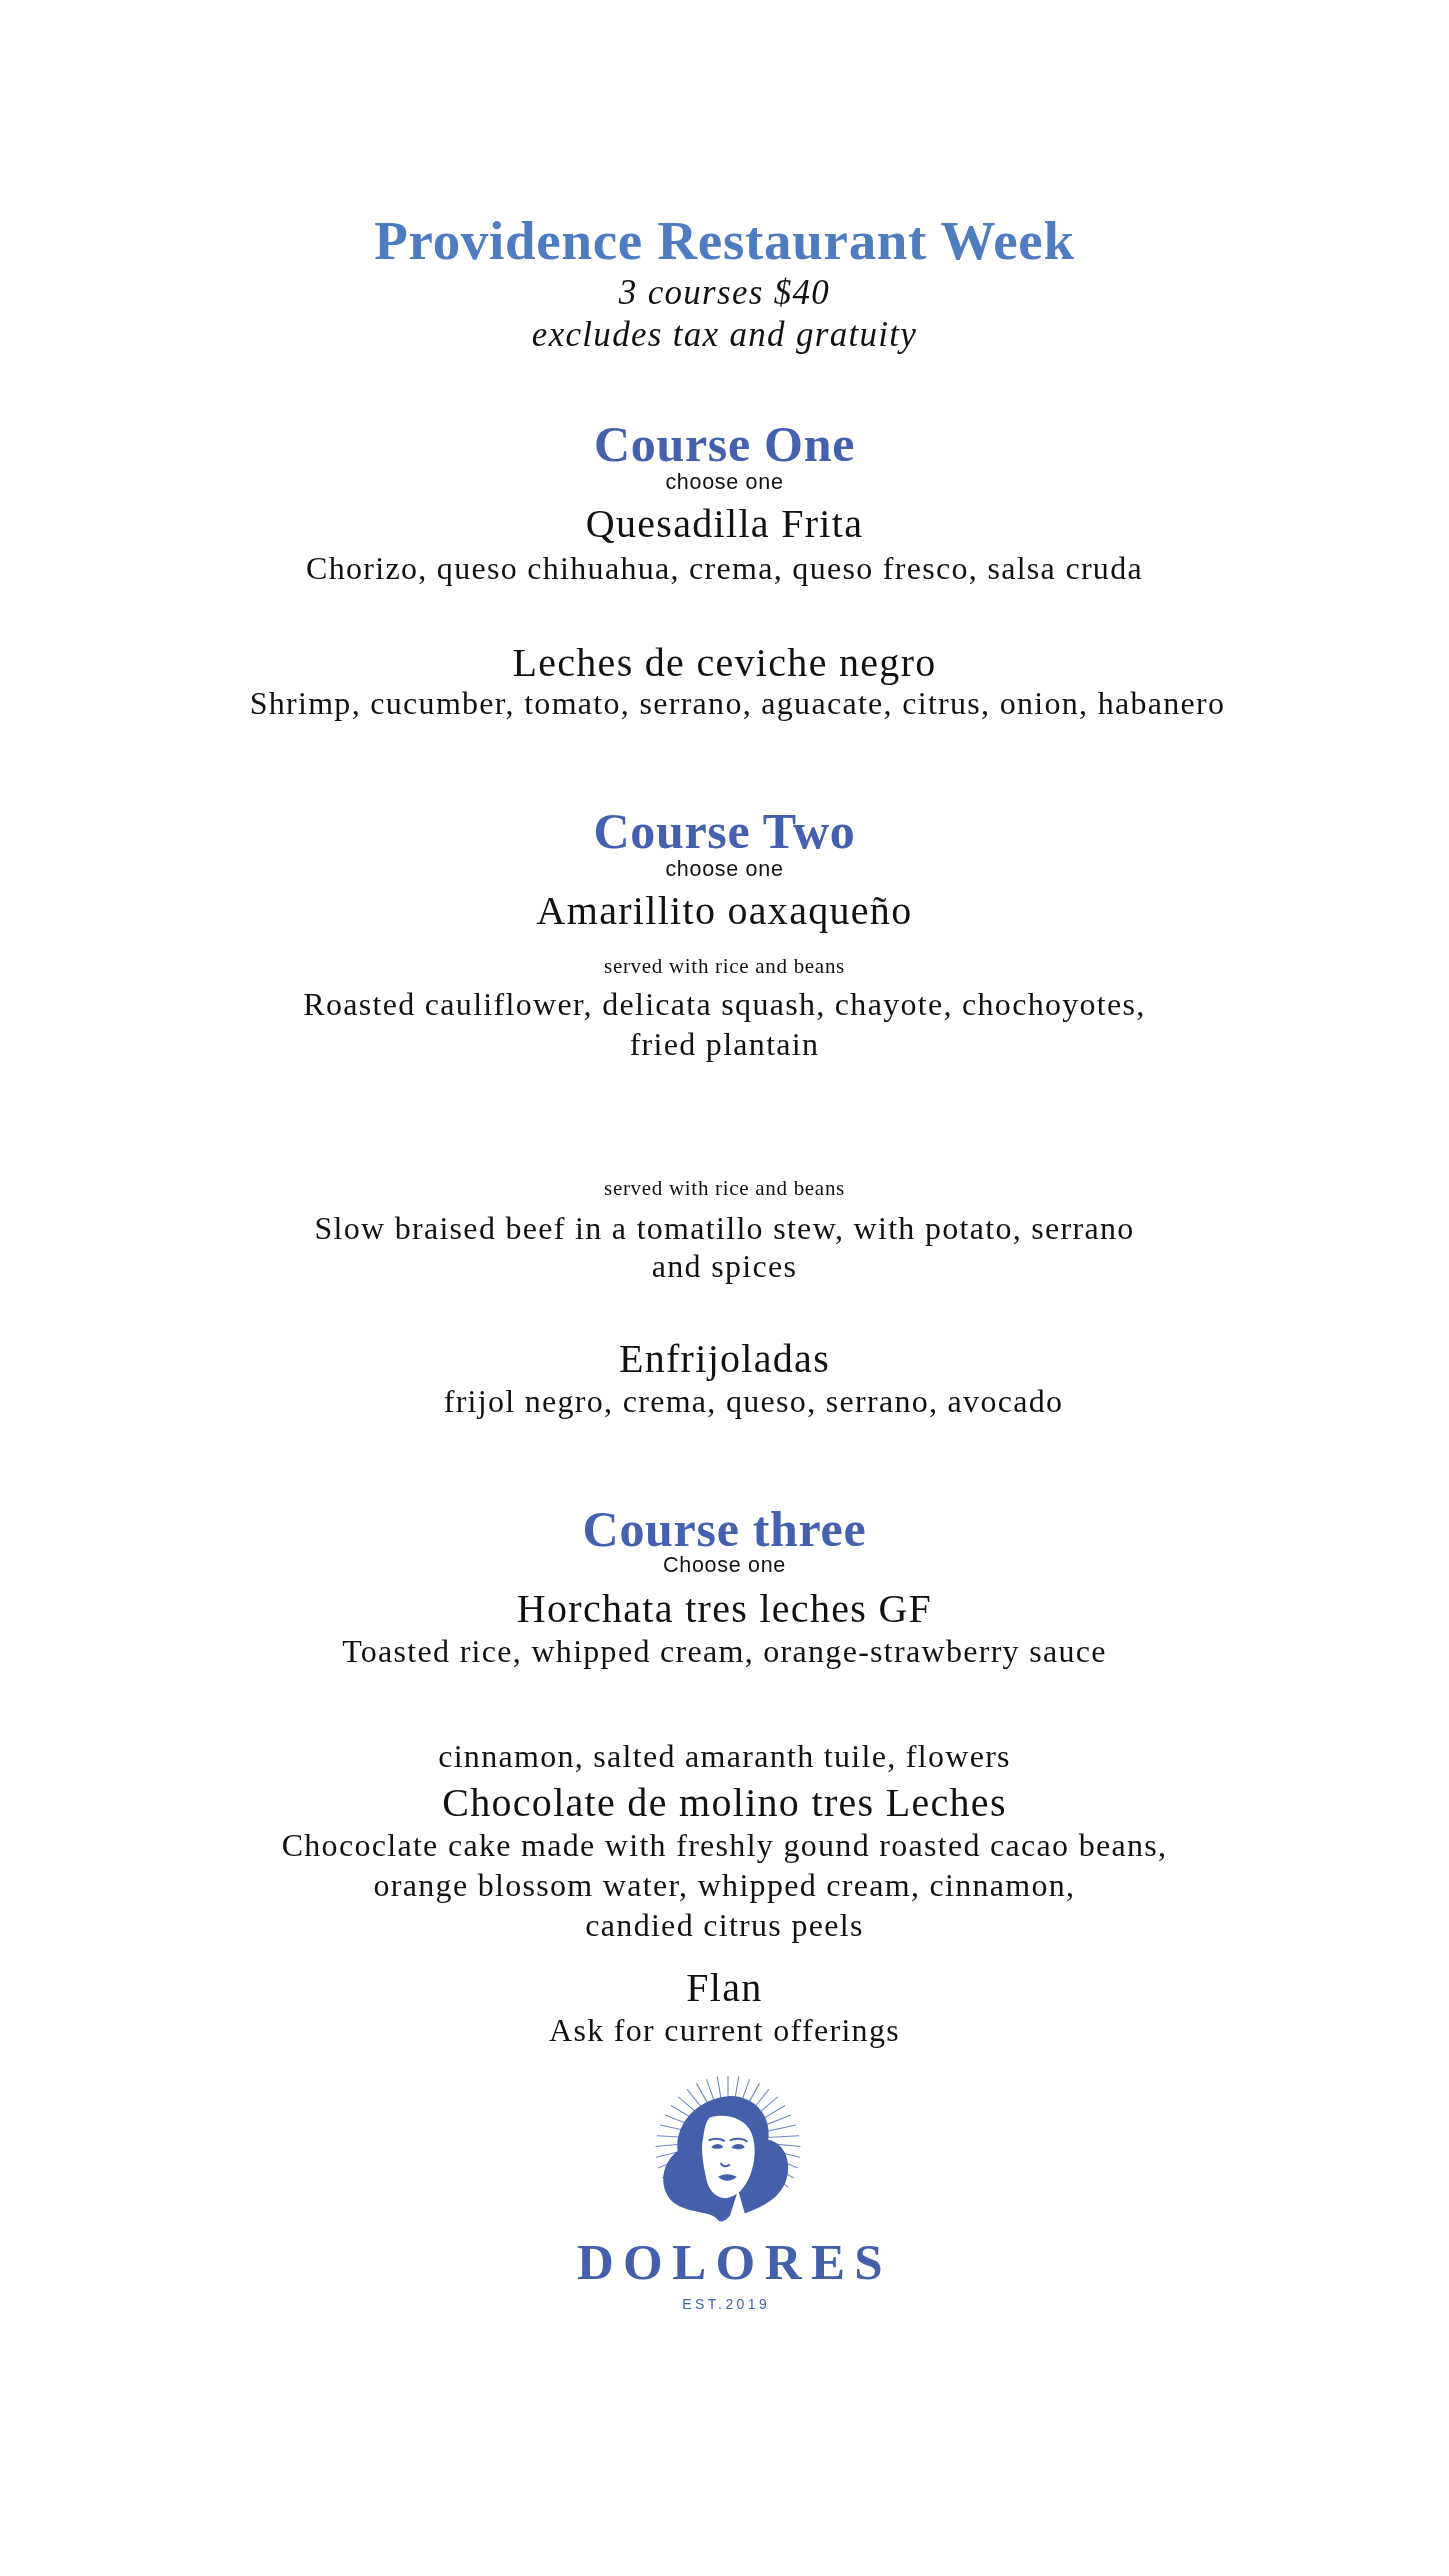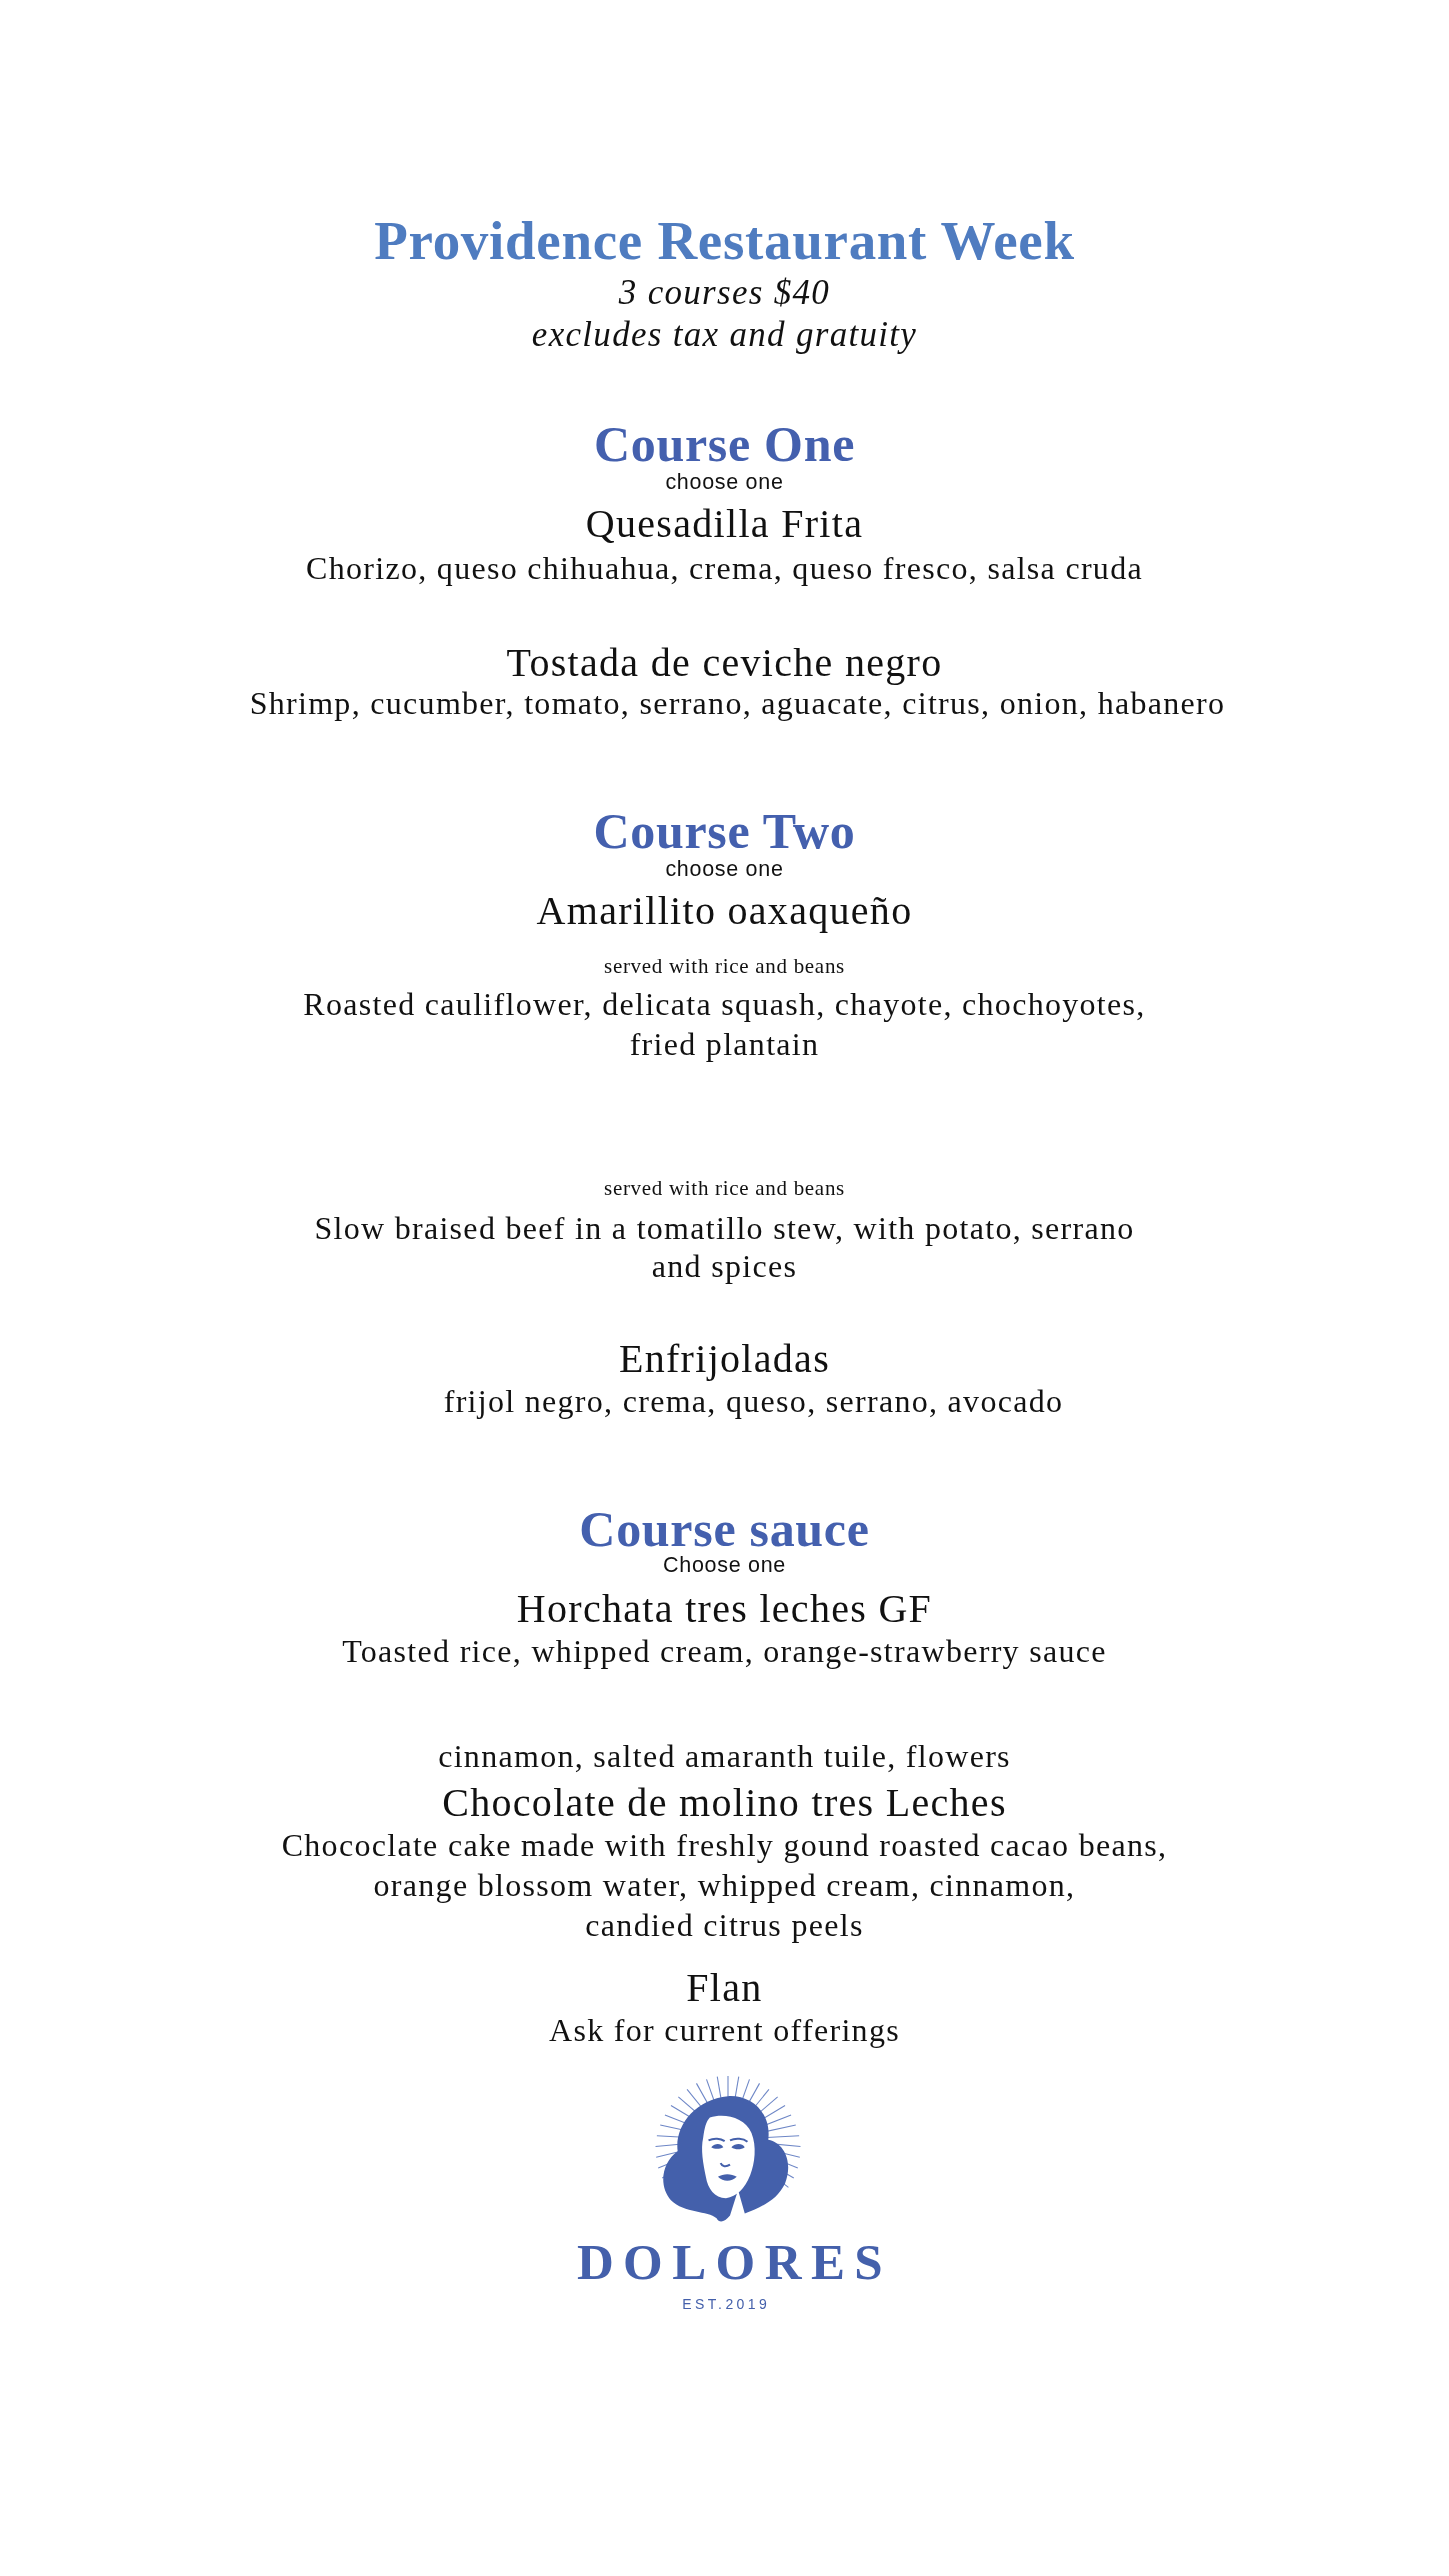--- a/index.html
+++ b/index.html
@@ -44,39 +44,39 @@
   <div class="line title" style="top:213px;">Providence Restaurant Week</div>
   <div class="line subtitle" style="top:275px;">3 courses $40</div>
   <div class="line subtitle" style="top:317px;">excludes tax and gratuity</div>
 
   <div class="line course-heading" style="top:419px;">Course One</div>
   <div class="line choose" style="top:472px;">choose one</div>
 
   <div class="line dish-name" style="top:504px;">Quesadilla Frita</div>
   <div class="line dish-desc" style="top:552px;">Chorizo, queso chihuahua, crema, queso fresco, salsa cruda</div>
 
-  <div class="line dish-name" style="top:643px;">Tostada de ceviche negro</div>
+  <div class="line dish-name" style="top:643px;">Leches de ceviche negro</div>
   <div class="line dish-desc" style="top:687px;padding-left:13px;">Shrimp, cucumber, tomato, serrano, aguacate, citrus, onion, habanero</div>
 
   <div class="line course-heading" style="top:806px;">Course Two</div>
   <div class="line choose" style="top:859px;">choose one</div>
 
   <div class="line dish-name" style="top:891px;">Amarillito oaxaqueño</div>
   <div class="line dish-note" style="top:956px;">served with rice and beans</div>
   <div class="line dish-desc" style="top:988px;">Roasted cauliflower, delicata squash, chayote, chochoyotes,</div>
   <div class="line dish-desc" style="top:1028px;">fried plantain</div>
 
   <div class="line dish-note" style="top:1178px;">served with rice and beans</div>
   <div class="line dish-desc" style="top:1212px;">Slow braised beef in a tomatillo stew, with potato, serrano</div>
   <div class="line dish-desc" style="top:1250px;">and spices</div>
 
   <div class="line dish-name" style="top:1339px;">Enfrijoladas</div>
   <div class="line dish-desc" style="top:1385px;padding-left:29px;">frijol negro, crema, queso, serrano, avocado</div>
 
-  <div class="line course-heading" style="top:1504px;">Course sauce</div>
+  <div class="line course-heading" style="top:1504px;">Course three</div>
   <div class="line choose" style="top:1555px;">Choose one</div>
 
   <div class="line dish-name" style="top:1589px;">Horchata tres leches GF</div>
   <div class="line dish-desc" style="top:1635px;">Toasted rice, whipped cream, orange-strawberry sauce</div>
   <div class="line dish-desc" style="top:1740px;">cinnamon, salted amaranth tuile, flowers</div>
 
   <div class="line dish-name" style="top:1783px;">Chocolate de molino tres Leches</div>
   <div class="line dish-desc" style="top:1829px;">Chococlate cake made with freshly gound roasted cacao beans,</div>
   <div class="line dish-desc" style="top:1869px;">orange blossom water, whipped cream, cinnamon,</div>
   <div class="line dish-desc" style="top:1909px;">candied citrus peels</div>

